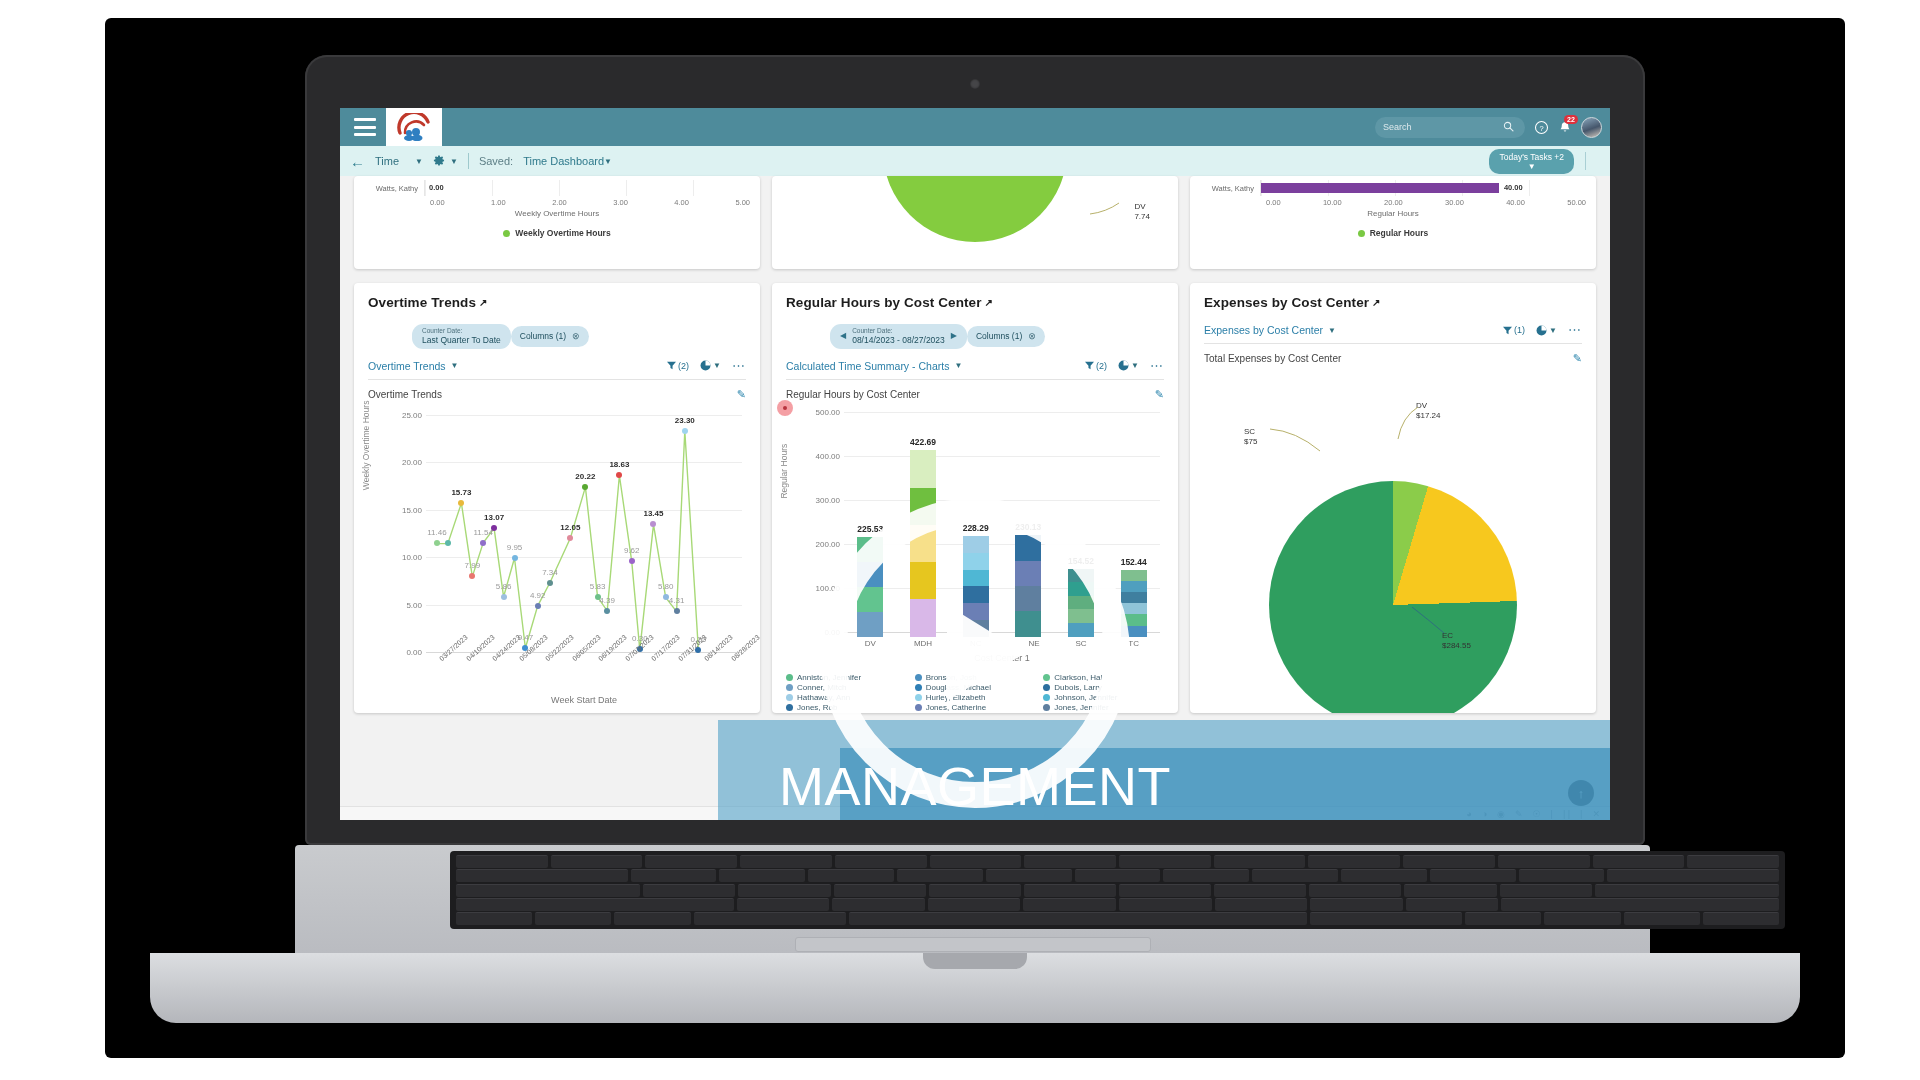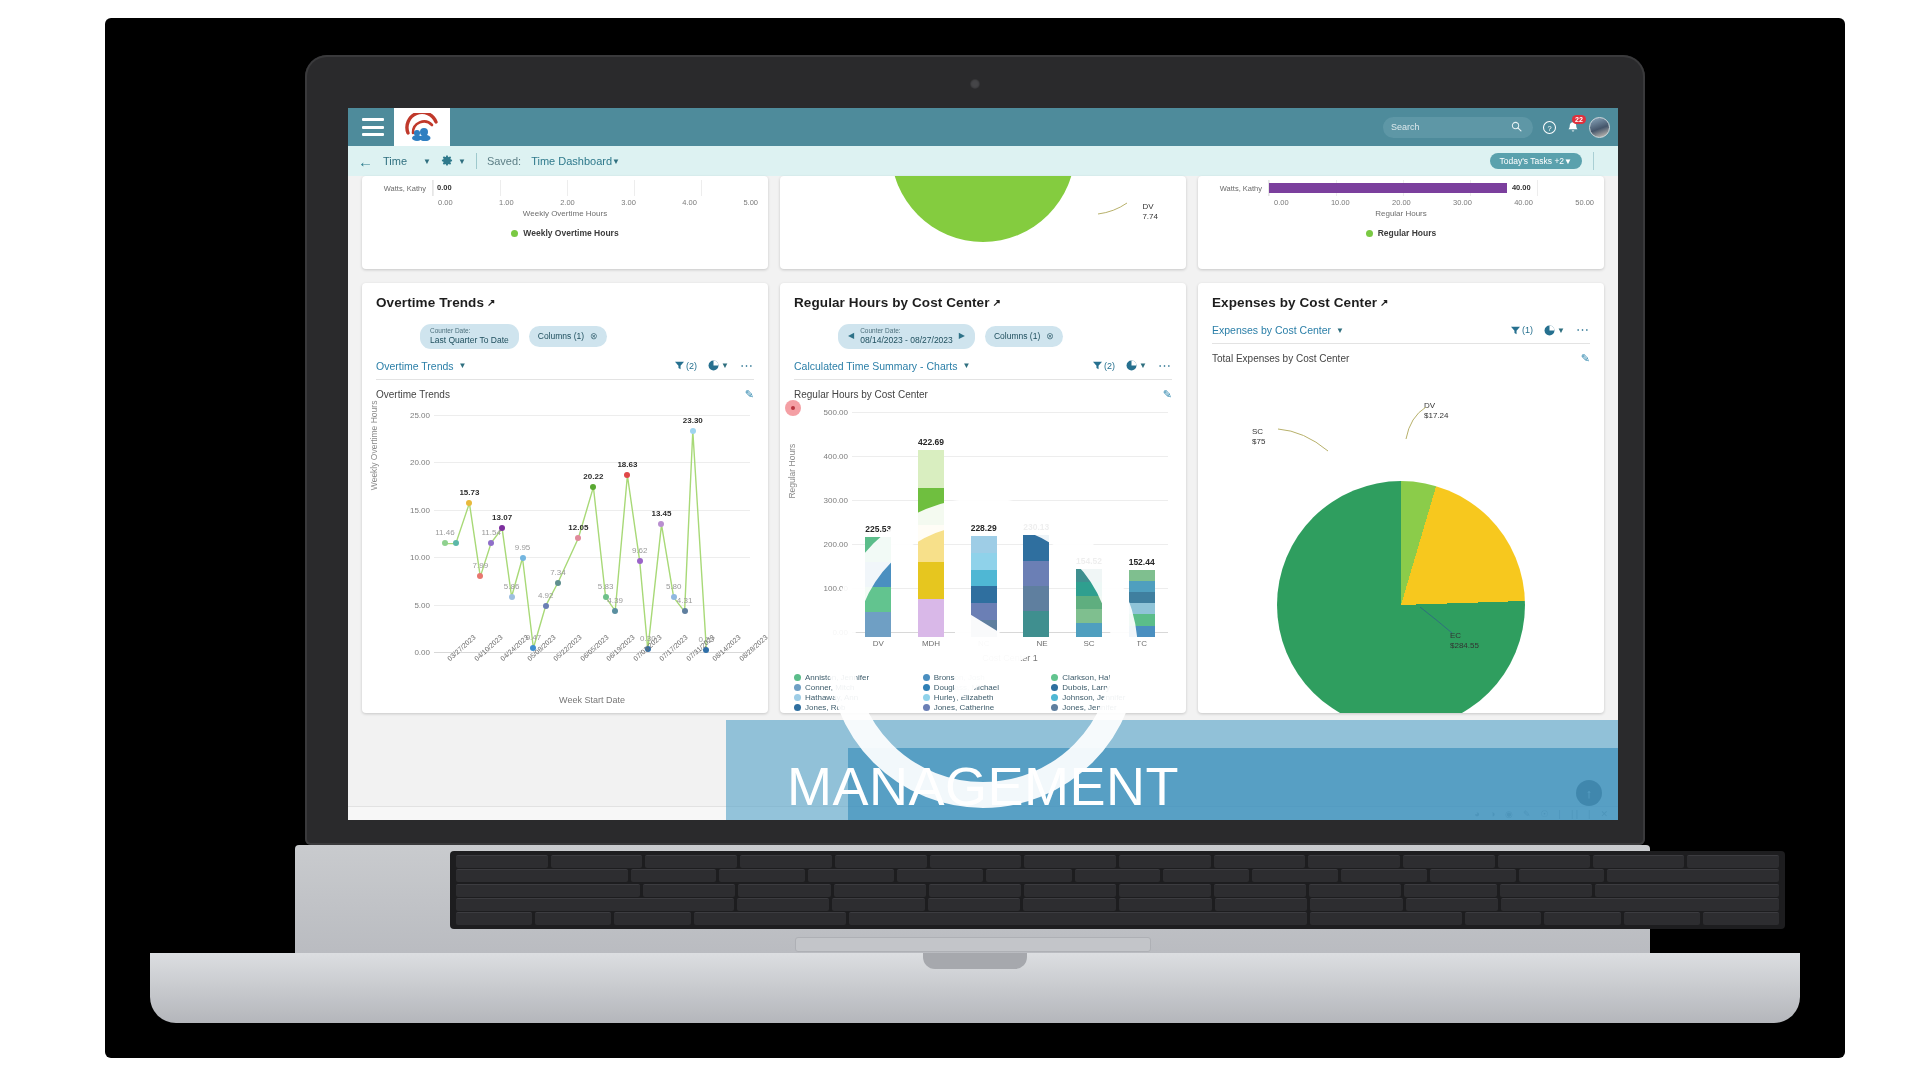--- a/index.html
+++ b/index.html
@@ -19,21 +19,21 @@
     background:#2a2a2c; border-radius:22px 22px 6px 6px;
     box-shadow:inset 0 0 0 2px #3a3a3c;
   }
   .lid-camera{
     position:absolute; left:50%; top:24px; margin-left:-5px;
     width:10px; height:10px; border-radius:50%; background:#454548;
     box-shadow:inset 0 0 2px #1a1a1c;
   }
   .screen{
     position:absolute; left:340px; top:108px; width:1270px; height:712px;
-    background:#4d7c0f; overflow:hidden;margin-left:8px;
+    background:#4d7c0f; overflow:hidden;
   }
   .laptop-base{
     position:absolute; left:150px; top:845px; width:1650px; height:190px;
   }
   .base-deck{
     position:absolute; left:145px; top:0px; width:1355px; height:112px;
     background:linear-gradient(#c9cbce,#b9bbc0);
     border-radius:4px 4px 0 0;
   }
   .base-lower{
@@ -109,21 +109,21 @@
   }
   .back-arrow{ color:#2e7e8e; font-size:15px; cursor:pointer; line-height:1;}
   .sub-item{ display:flex; align-items:center; gap:16px; cursor:pointer; color:#2f6f7f;}
   .caret{ font-size:8px; color:#2f6f7f; }
   .vdiv{ width:1px; height:16px; background:#9ec9cd; }
   .saved-label{ color:#5d7f86; }
   .saved-val{ color:#2f7a8c; display:flex; align-items:center; gap:0; cursor:pointer;}
   .tasks-pill{
     position:absolute; right:36px; background:#5aa1ad; color:#fff;
     font-size:8.5px; border-radius:10px; padding:3px 10px;
-    display:flex; align-items:center; cursor:pointer;
+    display:flex; align-items:center; cursor:pointer;flex-direction:column;
   }
   .subbar-div{ position:absolute; right:24px; width:1px; height:18px; background:#a9cfd4;}
 
   .canvas{
     position:absolute; left:0; right:0; top:68px; bottom:0;
     background:#f2f2f2; padding:0 14px;
   }
 
   .row{ display:flex; gap:12px; }
   .card{
@@ -155,21 +155,21 @@
   }
   .dot{ width:7px; height:7px; border-radius:50%; display:inline-block; }
   .gridline{ position:absolute; top:0; bottom:0; width:1px; background:#ededed; }
 
   
   .card-title{
     font-size:13.5px; font-weight:bold; color:#1d1d1d; letter-spacing:.1px;
     display:flex; align-items:center; gap:3px; margin-bottom:14px;
   }
   .ext-arrow{ font-size:10px; color:#222; }
-  .chip-row{ display:flex; align-items:center; gap:10px; margin-bottom:11px;padding-left:44px; }
+  .chip-row{ display:flex; align-items:center; margin-bottom:11px;padding-left:44px; }
   .chip{
     background:#cfe4ee; color:#315b6b; border-radius:11px;
     padding:3px 10px; font-size:8px; line-height:1.25; display:flex;
     align-items:center; gap:6px; cursor:pointer;
   }
   .chip .lbl{ font-size:6.5px; color:#4d707d; display:block; }
   .chip .val{ font-size:8.5px; color:#20505f; display:block; }
   .chip-x{ font-size:9px; color:#46707f; }
   .chip-nav{ font-size:8px; color:#2e7288; }
 

